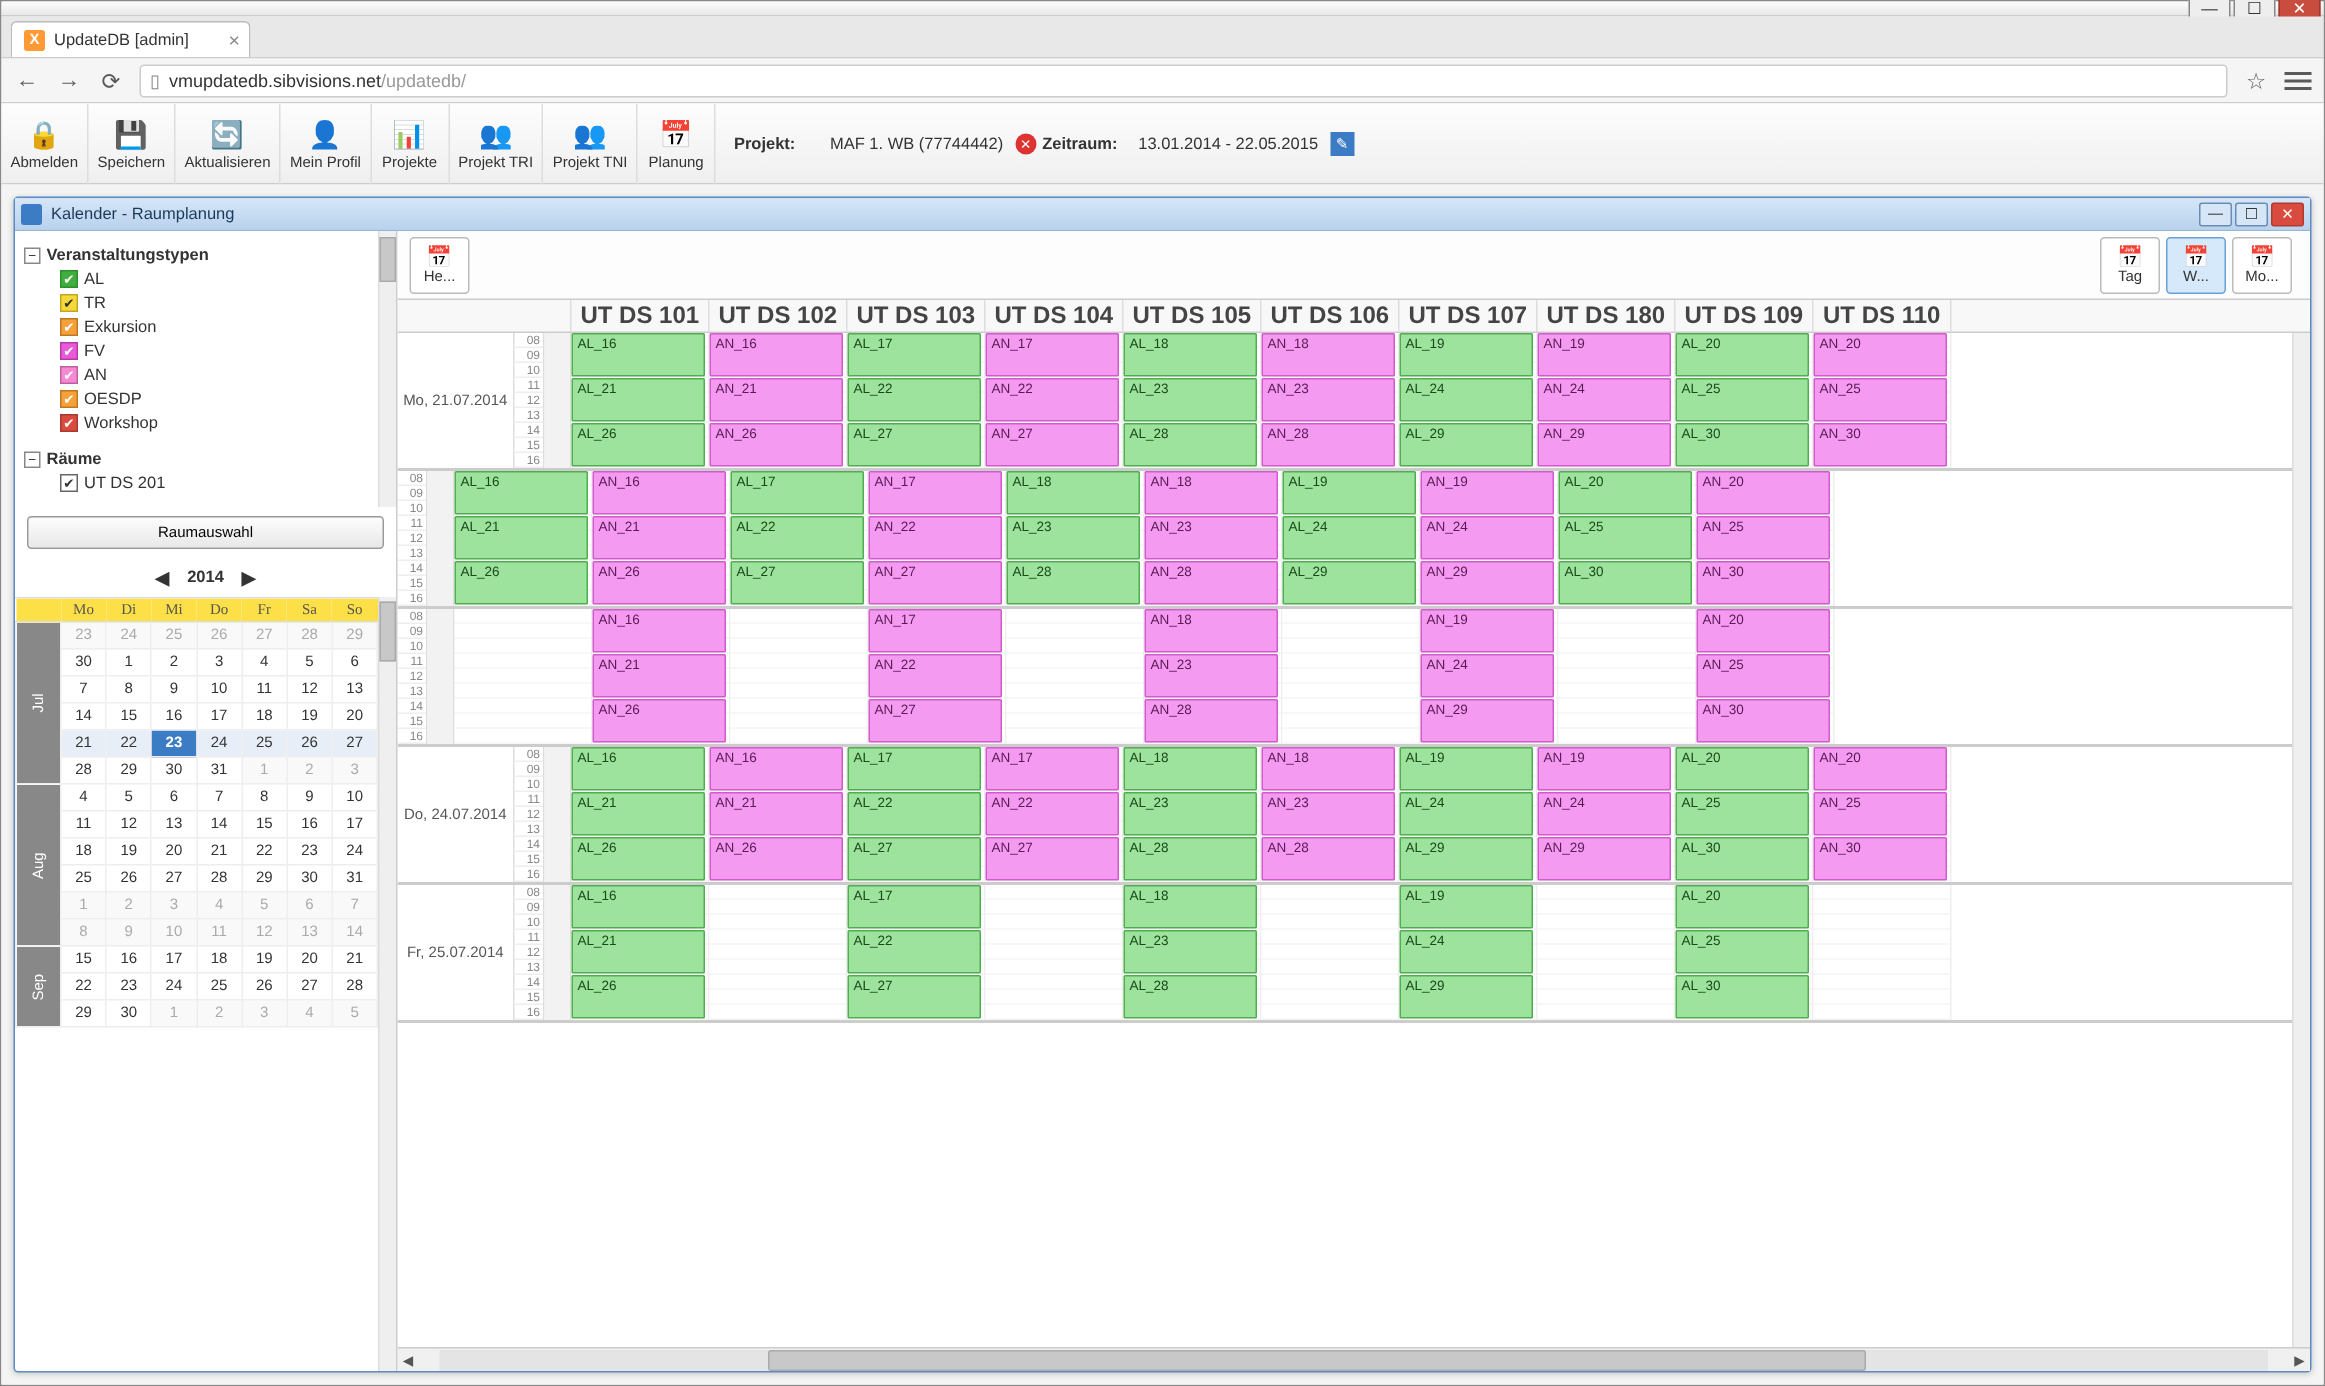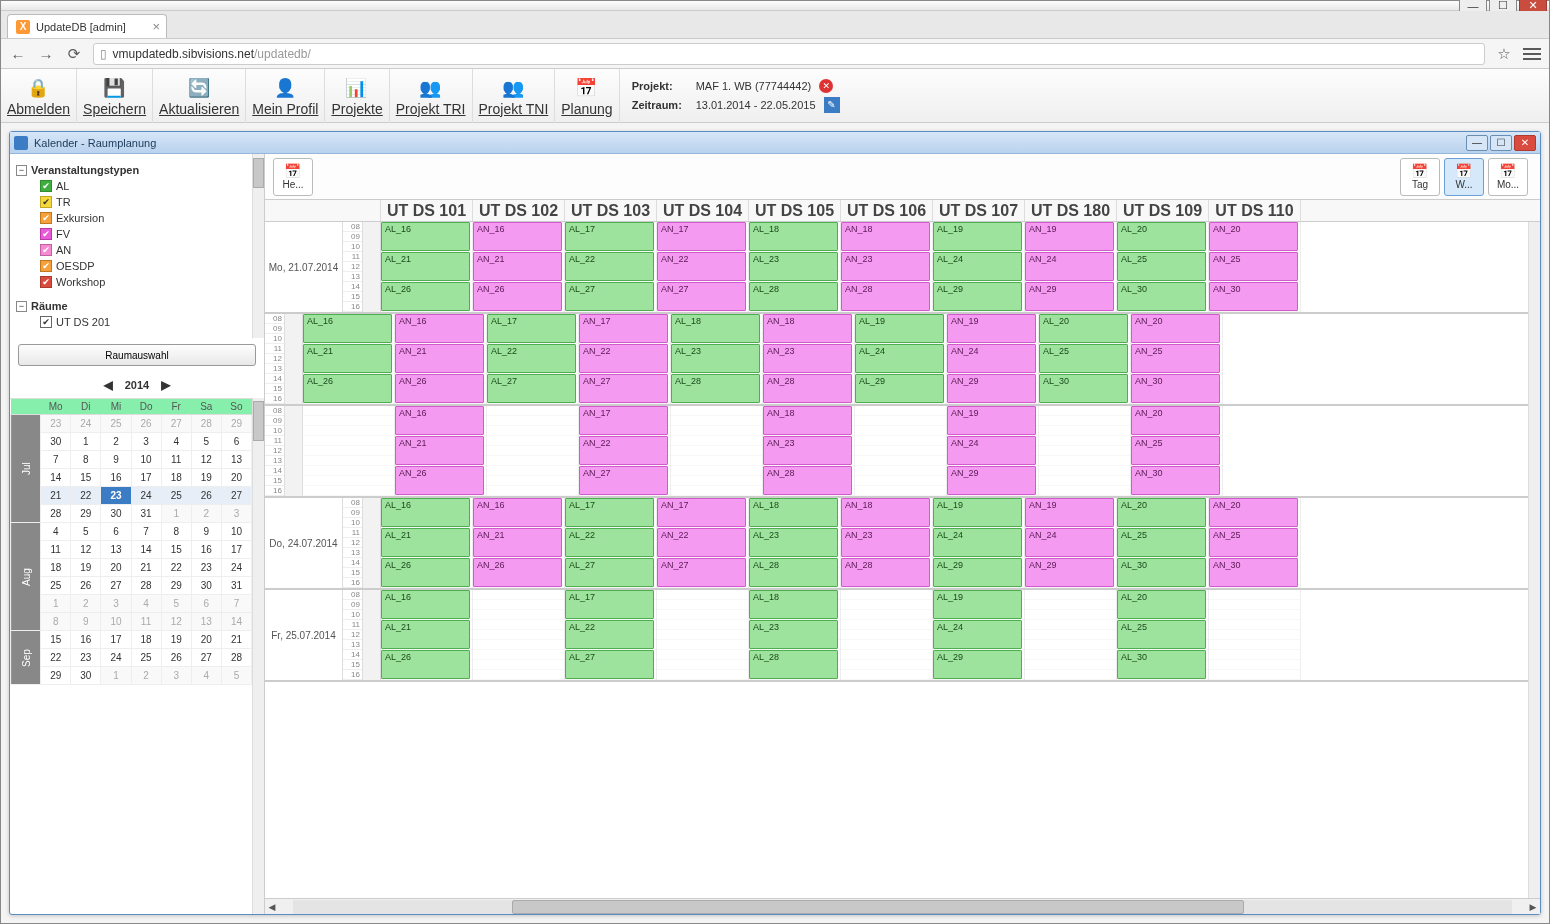--- a/index.html
+++ b/index.html
@@ -23,22 +23,22 @@
 .menu-icon div { height:2px; background:#5a5a5a; }
 
 
 .app { flex:1; display:flex; flex-direction:column; background:#fff; overflow:hidden; }
 .menubar { height:20px; background:linear-gradient(#f8f8f8,#ececec); border-bottom:1px solid #ccc; display:flex; align-items:center; padding:0 6px; gap:14px; }
 .menubar span { cursor:pointer; font-size:11px; color:#333; }
 
 .toolbar { height:54px; background:linear-gradient(#fdfdfd,#efefef); border-bottom:1px solid #ccc; display:flex; align-items:center; }
 .tool-btn { height:54px; padding:4px 6px 2px; display:flex; flex-direction:column; align-items:center; justify-content:center; border-right:1px solid #ddd; cursor:pointer; min-width:52px; }
 .tool-icon { width:22px; height:22px; display:flex; align-items:center; justify-content:center; font-size:18px; }
-.tool-label { font-size:14px; margin-top:2px; color:#333;text-decoration:underline; }
-.proj-info { padding:0 12px; font-size:11px; display:flex; flex-direction:column; gap:4px; }
+.tool-label { font-size:10px; margin-top:2px; color:#333; }
+.proj-info { padding:0 12px; font-size:11px; display:flex; flex-direction:row; gap:4px; }
 .proj-row { display:flex; align-items:center; gap:8px; }
 .proj-row b { width:56px; }
 .red-dot { width:14px; height:14px; background:#d33; border-radius:50%; display:inline-flex; align-items:center; justify-content:center; color:#fff; font-size:9px; cursor:pointer; }
 .blue-square { width:16px; height:16px; background:#3b7cc4; display:inline-flex; align-items:center; justify-content:center; color:#fff; font-size:10px; cursor:pointer; }
 
 
 .mdi { flex:1; background:#f4f4f4; padding:8px; overflow:hidden; }
 .window { background:#fff; border:1px solid #5a8dc4; border-radius:3px; height:100%; display:flex; flex-direction:column; box-shadow:0 1px 4px rgba(0,0,0,0.2); }
 .winbar { height:22px; background:linear-gradient(#d6e6f7,#b9d2ee); border-bottom:1px solid #94b6d9; display:flex; align-items:center; padding:0 4px; }
 .winbar .winicon { width:14px; height:14px; background:#3b7cc4; margin-right:6px; border-radius:2px; }
@@ -64,21 +64,21 @@
 .chk.pink { background:#f58ad3; border-color:#c060a0; }
 .chk.red { background:#d94b3f; border-color:#a83a30; }
 .chk.white { background:#fff; color:#333; }
 .raum-btn-wrap { padding:6px 8px; }
 .raum-btn { width:100%; height:22px; border:1px solid #999; background:linear-gradient(#fdfdfd,#e8e8e8); border-radius:3px; cursor:pointer; font-size:10px; }
 .yearpick { display:flex; align-items:center; justify-content:center; gap:12px; padding:6px 0; font-weight:bold; }
 .yearpick span.arrow { cursor:pointer; font-size:12px; }
 
 .calwrap { flex:1; overflow-y:auto; border-top:1px solid #ddd; position:relative; }
 .minical { width:100%; border-collapse:collapse; table-layout:fixed; }
-.minical th { font-size:10px; font-weight:normal; color:#555; padding:2px 0; background:#86efac; border-bottom:1px solid #ddd; }
+.minical th { font-size:10px; font-weight:normal; color:#555; padding:2px 0; background:#fde047; border-bottom:1px solid #ddd;font-family:Liberation Serif, serif; }
 .minical td { font-size:10px; text-align:center; padding:3px 0; border:1px solid #eee; cursor:pointer; }
 .minical td.other { color:#aaa; background:#f9f9f9;}
 .minical td.sel { background:#3b7cc4; color:#fff; font-weight:bold; }
 .minical td.hilite { background:#e8eef7; }
 .monthlabel { background:#888; color:#fff; font-size:9px; writing-mode:vertical-lr; transform:rotate(180deg); text-align:center; }
 .calrow td:first-child { width:18px; }
 
 
 .sched { flex:1; display:flex; flex-direction:column; overflow:hidden; }
 .sched-top { height:46px; display:flex; align-items:center; padding:4px 8px; border-bottom:1px solid #ccc; background:#fdfdfd; }

